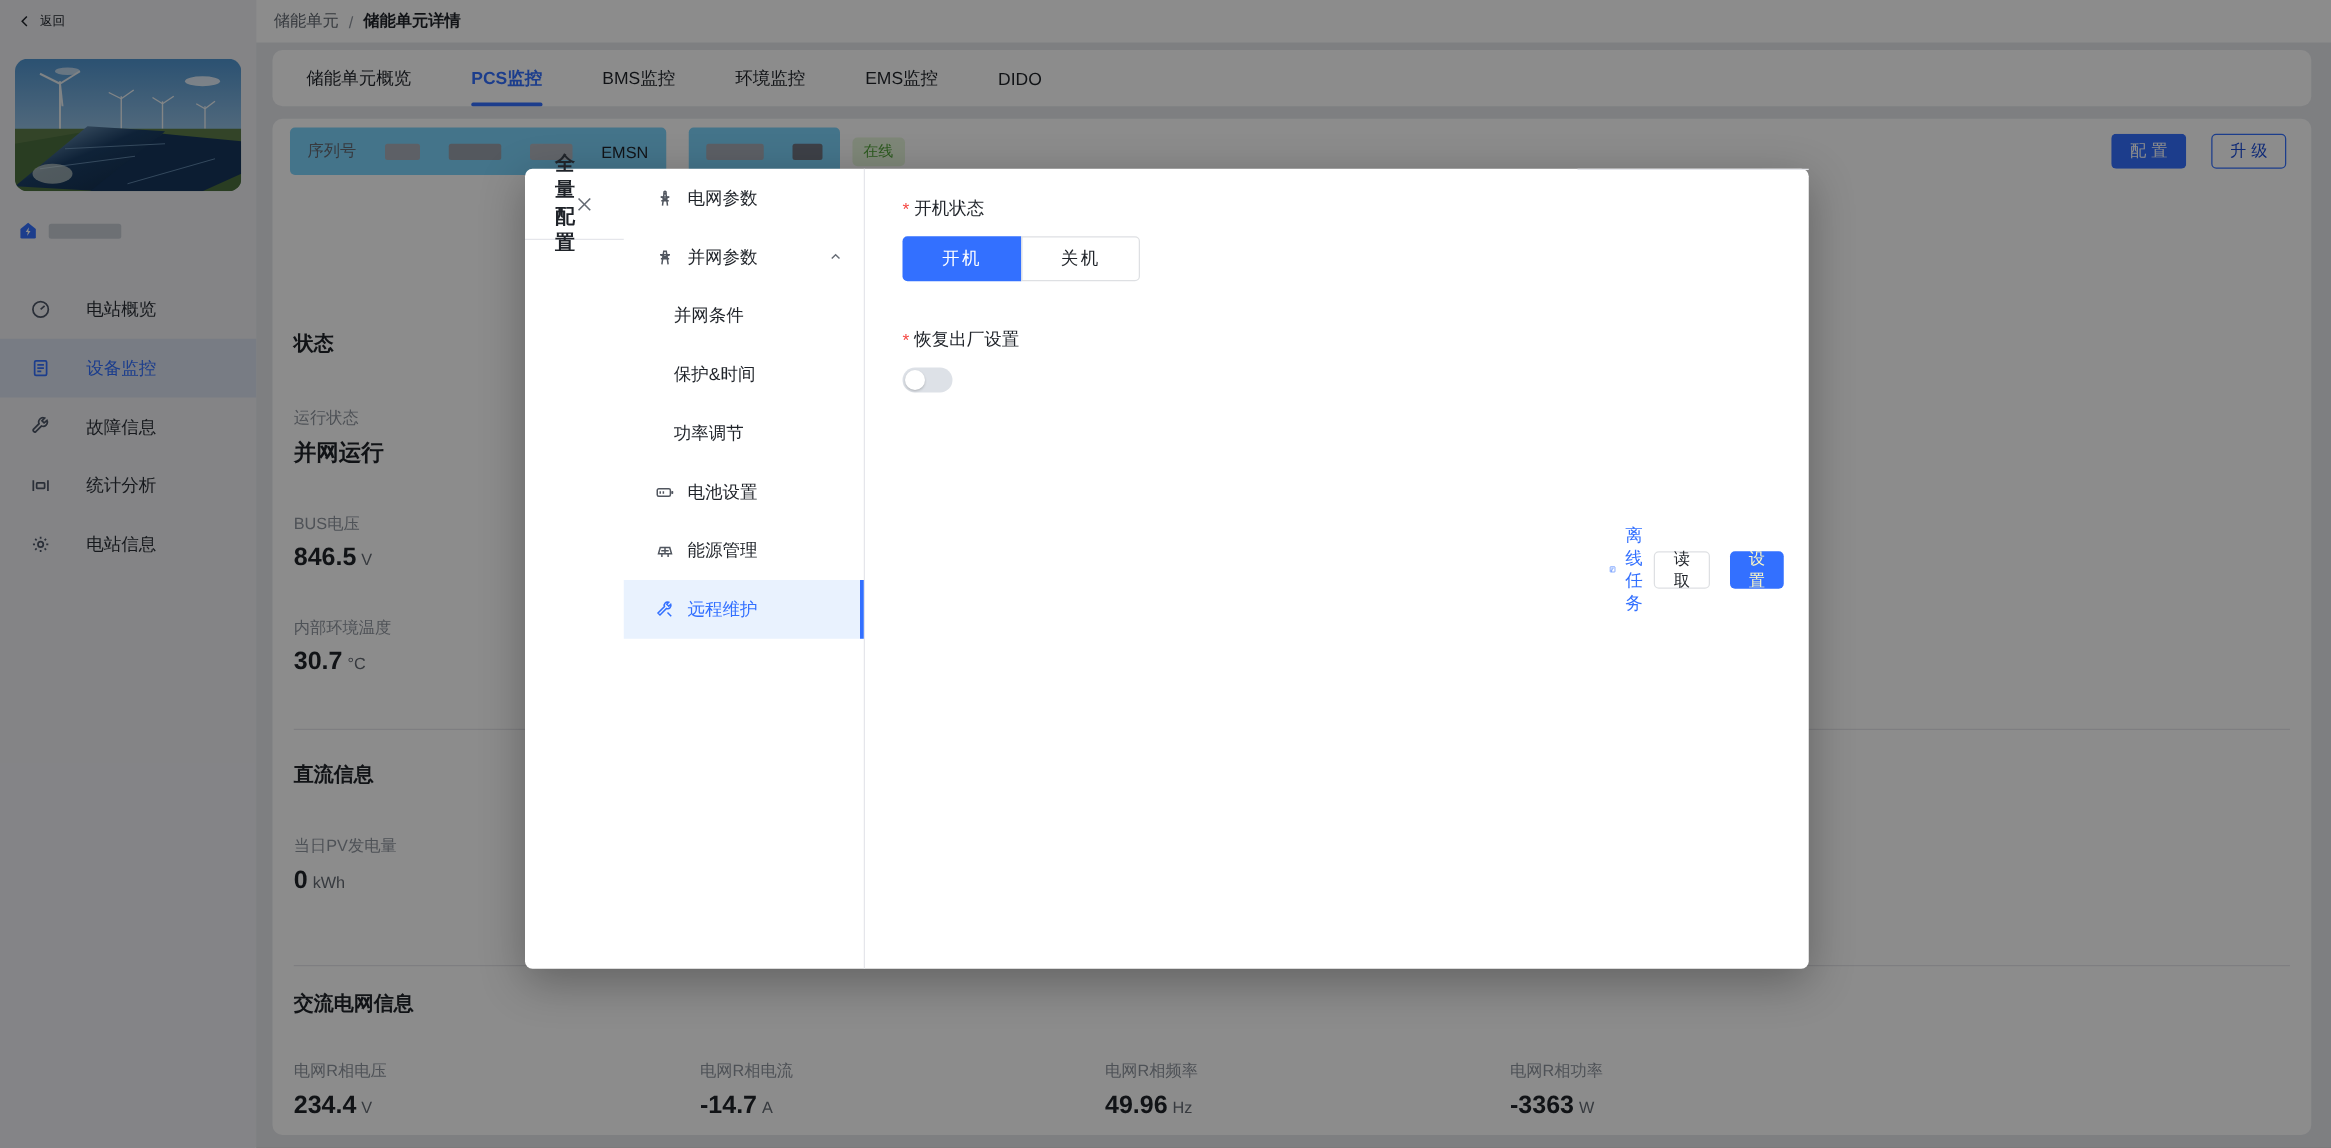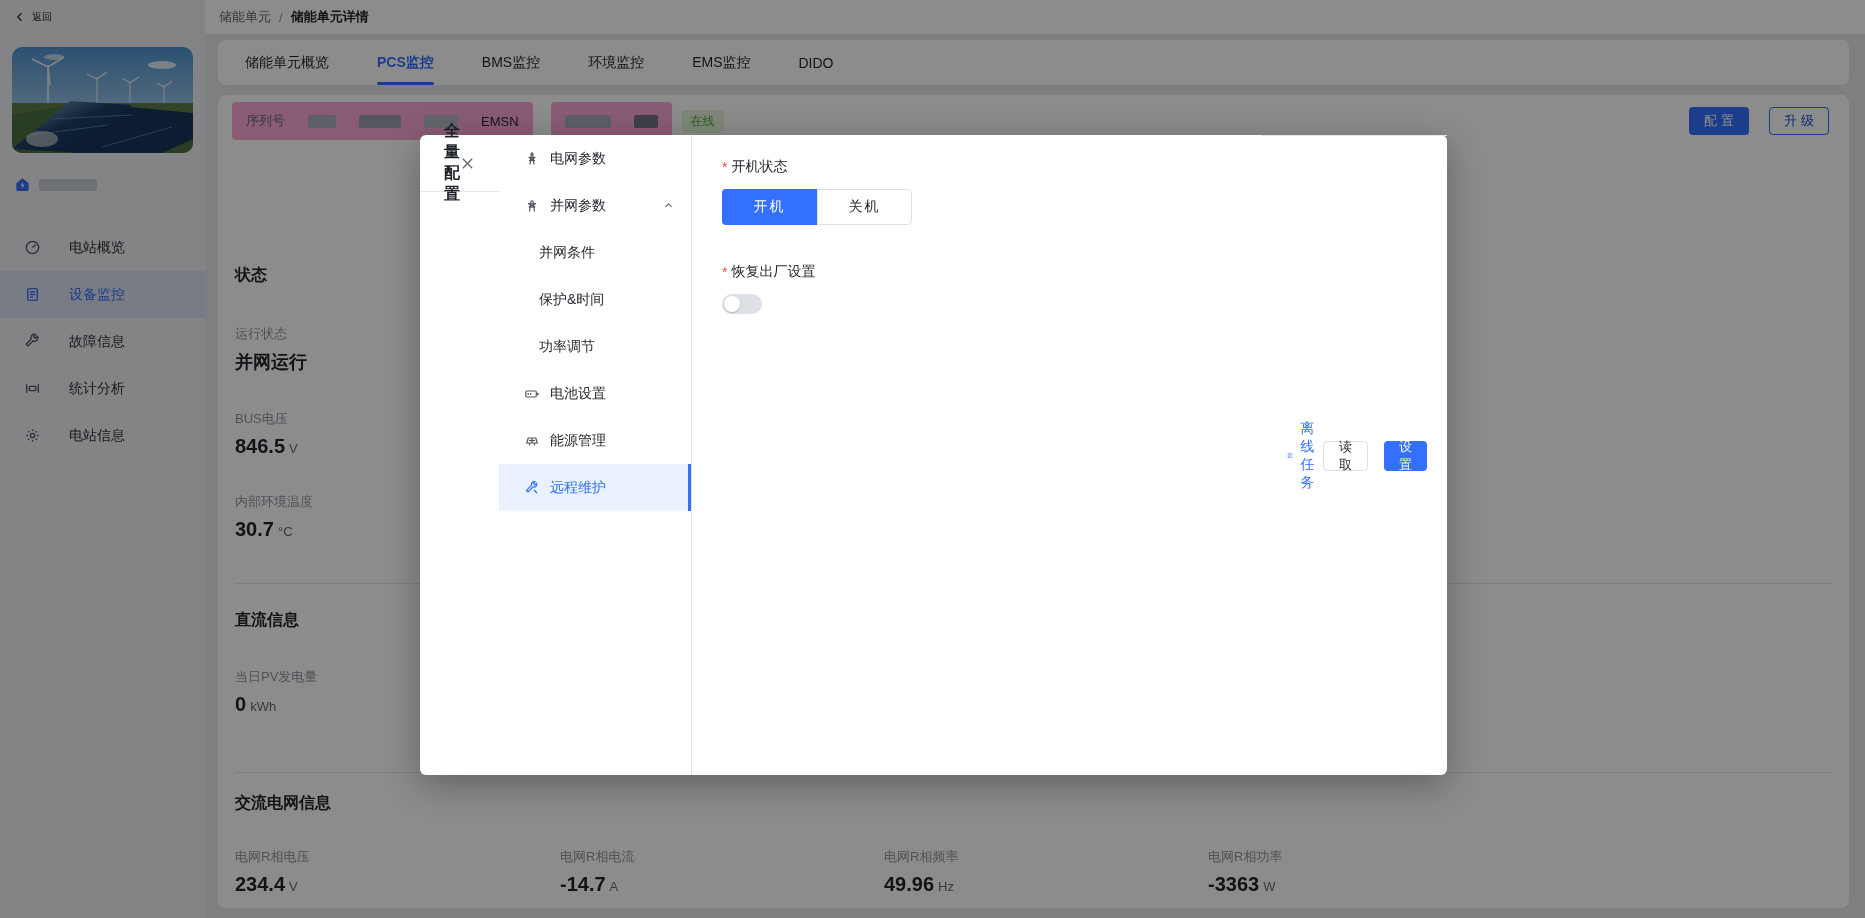--- a/index.html
+++ b/index.html
@@ -28,21 +28,21 @@
 
   
   .tabsbar { position:absolute; left:218px; top:40px; width:1631px; height:45px; background:#fff; border-radius:8px; display:flex; align-items:stretch; gap:48px; padding:0 27px; }
   .tab { position:relative; display:flex; align-items:center; font-size:14px; color:#1f2329; cursor:pointer; }
   .tab.active { color:#3370ff; font-weight:700; }
   .tab.active::after { content:""; position:absolute; left:0; right:0; bottom:0; height:3px; border-radius:2px; background:#3370ff; }
 
   
   .content-card { position:absolute; left:218px; top:95px; width:1631px; height:813px; background:#fff; border-radius:8px; }
   .serial-row { position:absolute; left:14px; top:7px; right:16px; height:38px; display:flex; align-items:center; }
-  .pill { display:flex; align-items:center; gap:23px; height:38px; padding:0 14px; background:#f9a8d4; border-radius:4px; }
+  .pill { display:flex; align-items:center; gap:23px; height:38px; padding:0 14px; background:#7dd3fc; border-radius:4px; }
   .pill-label { font-size:13px; color:#646a73; }
   .blur { display:inline-block; height:13px; border-radius:2px; }
   .serial-tail { font-size:13px; color:#1f2329; }
   .pill2 { margin-left:18px; }
   .badge { margin-left:10px; font-size:12px; color:#52a43a; background:#e6f6da; border-radius:4px; padding:3px 9px; }
   .hdr-btns { position:absolute; right:4px; top:5px; display:flex; gap:20px; }
   .btn { display:flex; align-items:center; justify-content:center; height:28px; border-radius:4px; font-size:13px; letter-spacing:4px; padding:0 10px 0 14px; cursor:pointer; border:1px solid transparent; }
   .btn-primary { background:#3370ff; color:#fff; }
   .btn-outline-blue { background:#fff; border-color:#3370ff; color:#1d4ed8; }
 

